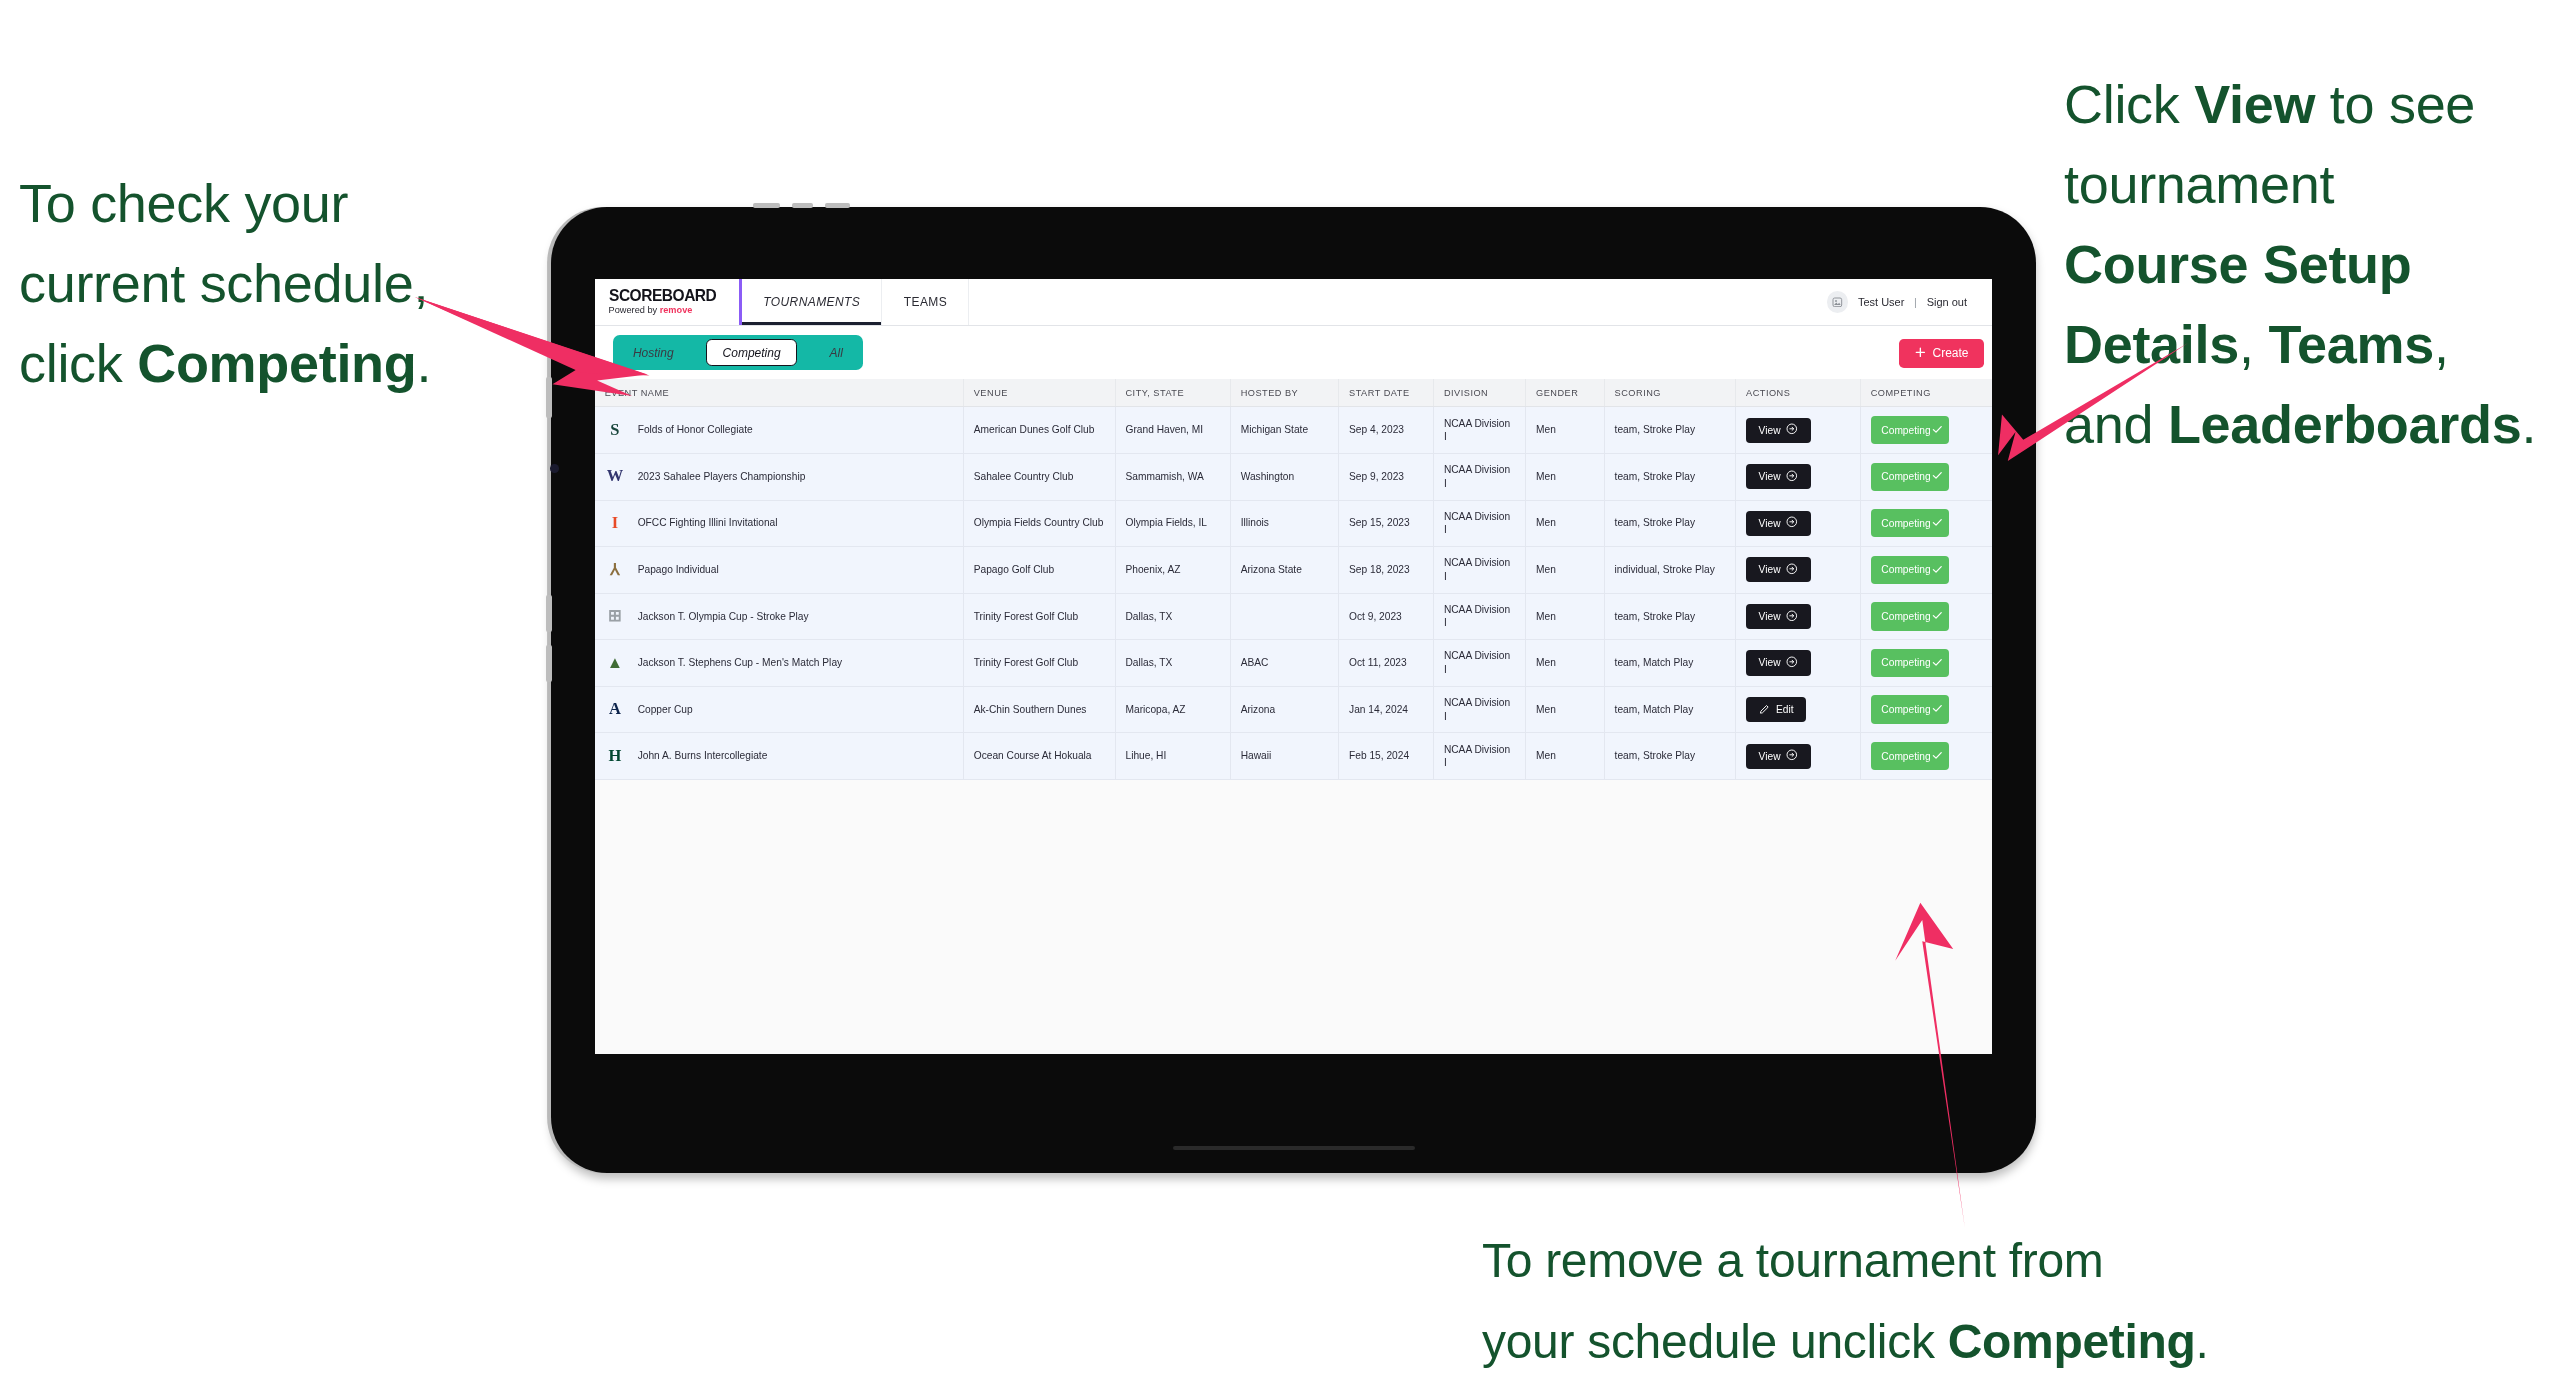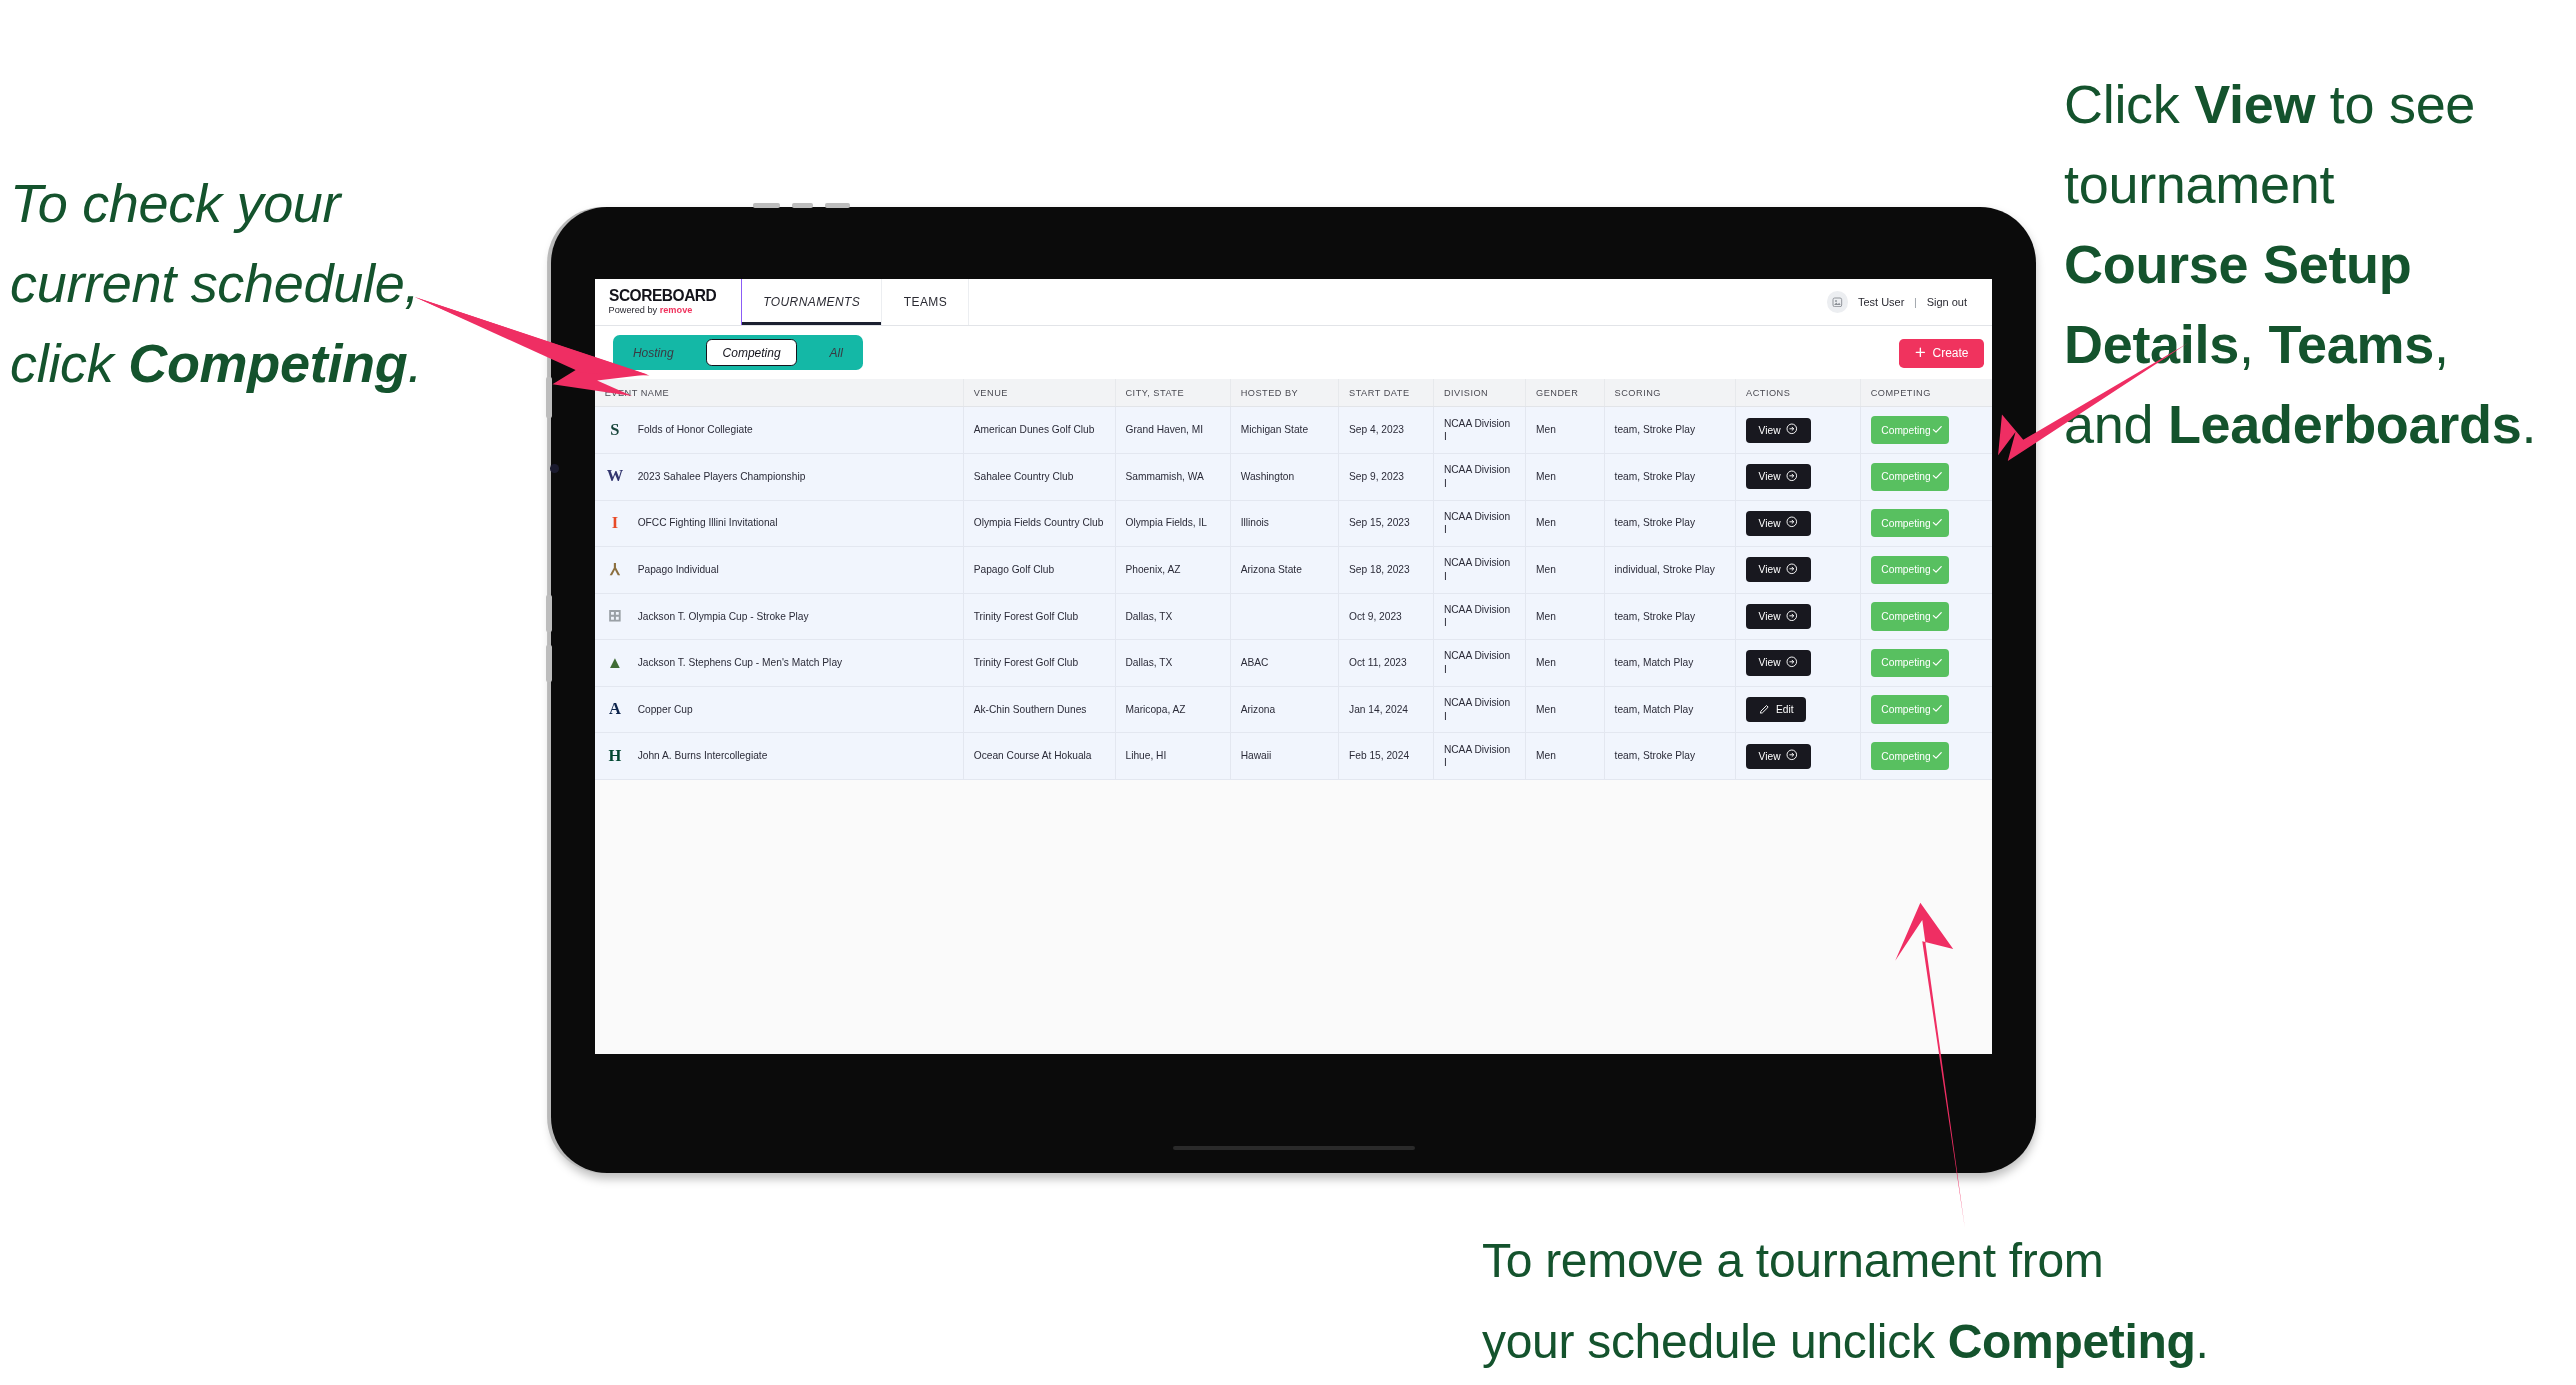--- a/index.html
+++ b/index.html
@@ -14,21 +14,21 @@
   
   .annot {
     position: absolute;
     color: #14532d;
     font-family: "Liberation Sans", sans-serif;
     font-weight: 400;
     letter-spacing: -0.3px;
   }
   .annot b { font-weight: 700; }
 
-  #annot-left  { left: 10px;   top: 163px;  font-size: 54px; line-height: 80px; font-style: italic; }
+  #annot-left  { left: 19px;   top: 163px;  font-size: 54px; line-height: 80px; }
   #annot-top-right { left: 2064px; top: 64px; font-size: 54px; line-height: 80px; }
   #annot-bottom { left: 1482px; top: 1220px; font-size: 48px; line-height: 81px; }
 
   
   .arrow { position: absolute; overflow: visible; }
   #arrow-left   { left: 407px;  top: 291px;  width: 291px;  height: 107px; }
   #arrow-right  { left: 1998px; top: 339px;  width: 194px;  height: 126px; }
   #arrow-bottom { left: 1872px; top: 902px;  width: 116px;  height: 330px; }
 
   
@@ -75,21 +75,21 @@
   
   #app-header {
     display: flex; align-items: stretch;
     height: 47px;
     background: #ffffff;
     border-bottom: 1px solid #e2e4e8;
   }
   #brand {
     display: flex; flex-direction: column; justify-content: center;
     padding: 0 17.5px 0 13.6px; width: 147px;
-    border-right: 1px solid #8b5cf6;
+    border-right: 3px solid #8b5cf6;
   }
   #brand-title {
     font-size: 16.5px; font-weight: 700; color: #13131a;
     letter-spacing: -0.5px; line-height: 17.5px;
     font-family: "Liberation Sans", sans-serif;
     transform: scaleX(0.94); transform-origin: left center;
   }
   #brand-sub { font-size: 9.2px; color: #26262e; line-height: 11.6px; margin-top: 1px; }
   #brand-sub .pink { color: #f0335e; font-weight: 600; }
 

